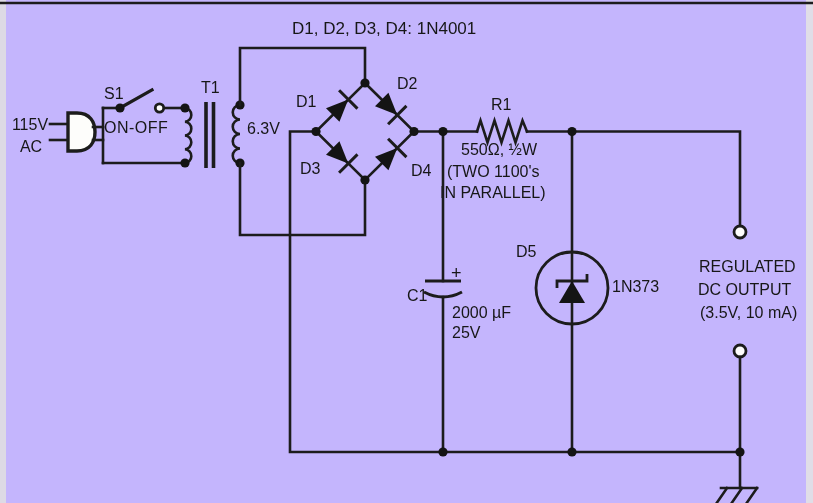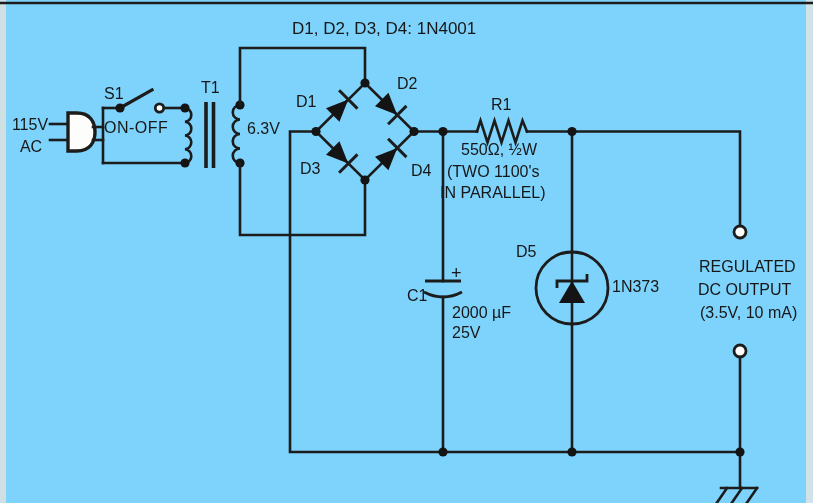--- a/index.html
+++ b/index.html
@@ -1,19 +1,19 @@
 <!DOCTYPE html>
 <html><head>
 <meta charset="utf-8">
 <style>
   html,body{margin:0;padding:0;background:#ffffff;}
   .page{
     position:relative;
     width:813px;height:503px;
-    background:#7dd3fc;
+    background:#c4b5fd;
     overflow:hidden;
     font-family:"Liberation Sans", sans-serif;
   }
   svg{display:block;}
   .wire{stroke:#1c1c1c;stroke-width:2.6;fill:none;stroke-linecap:square;}
   .thick{stroke-width:3.2;}
   .lbl{fill:#171717;font-family:"Liberation Sans",sans-serif;font-size:16px;}
   .lbl-big{font-size:17px;}
   .dot{fill:#141414;stroke:none;}
   .opencirc{fill:#fdfdfb;stroke:#1c1c1c;stroke-width:2.8;}

